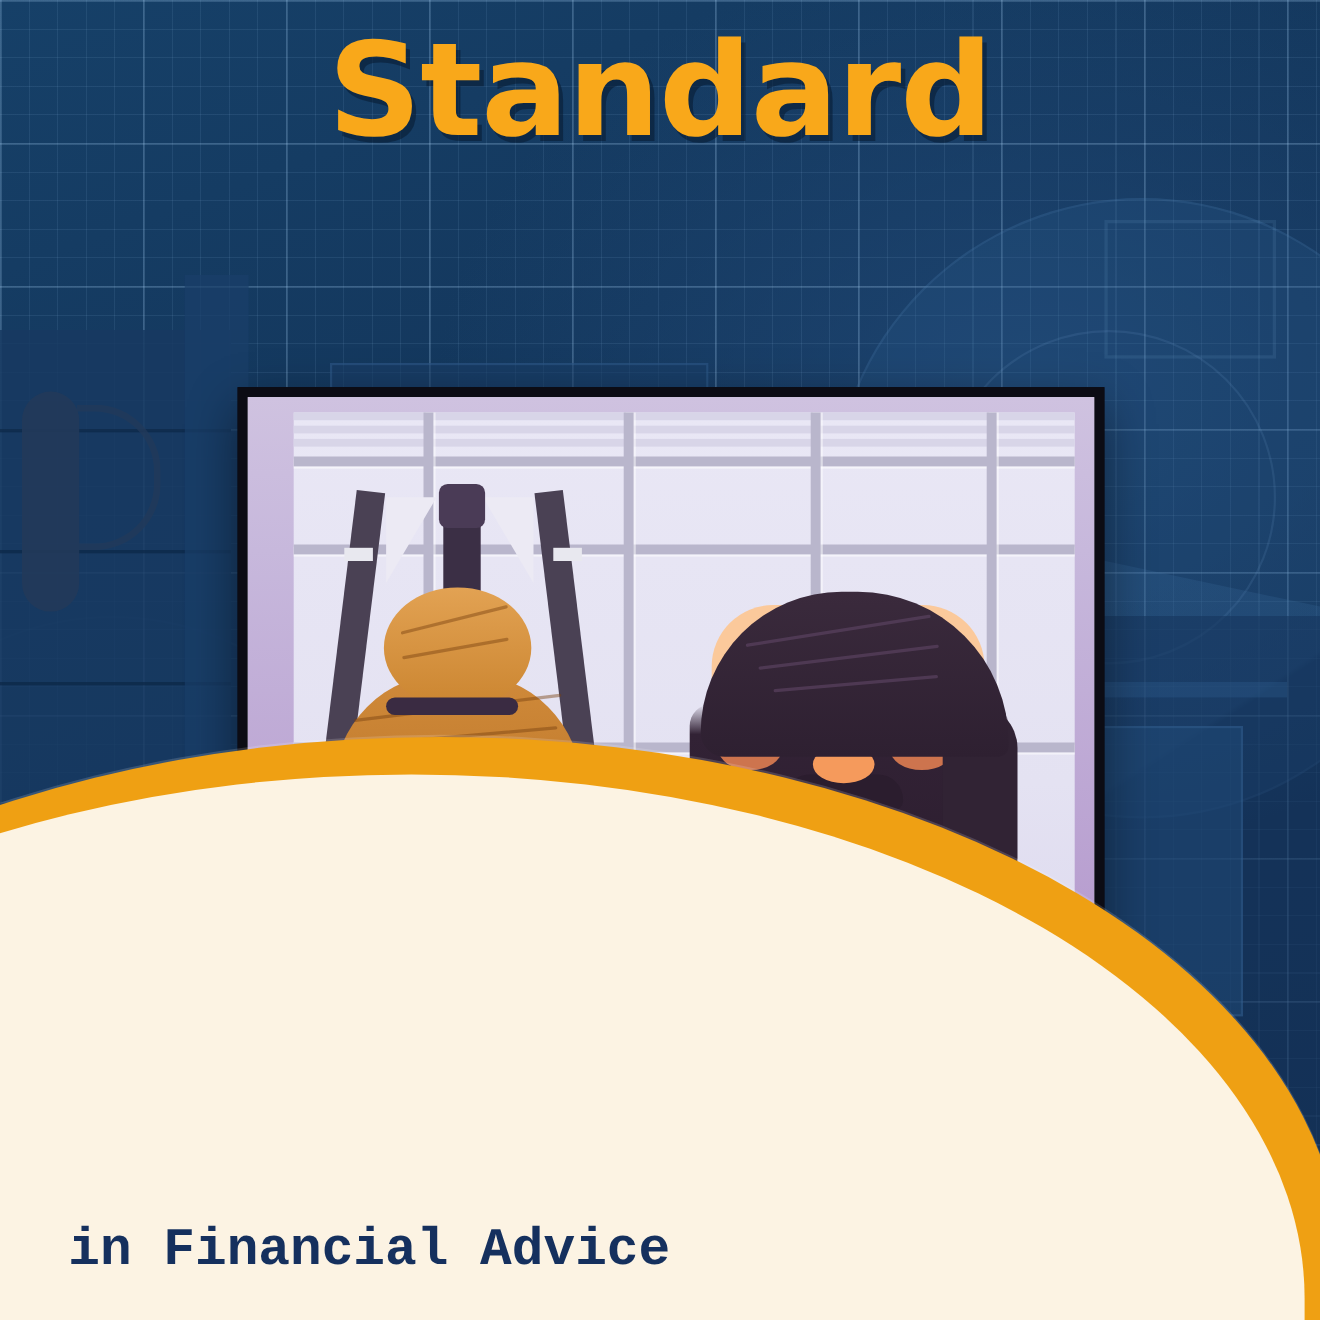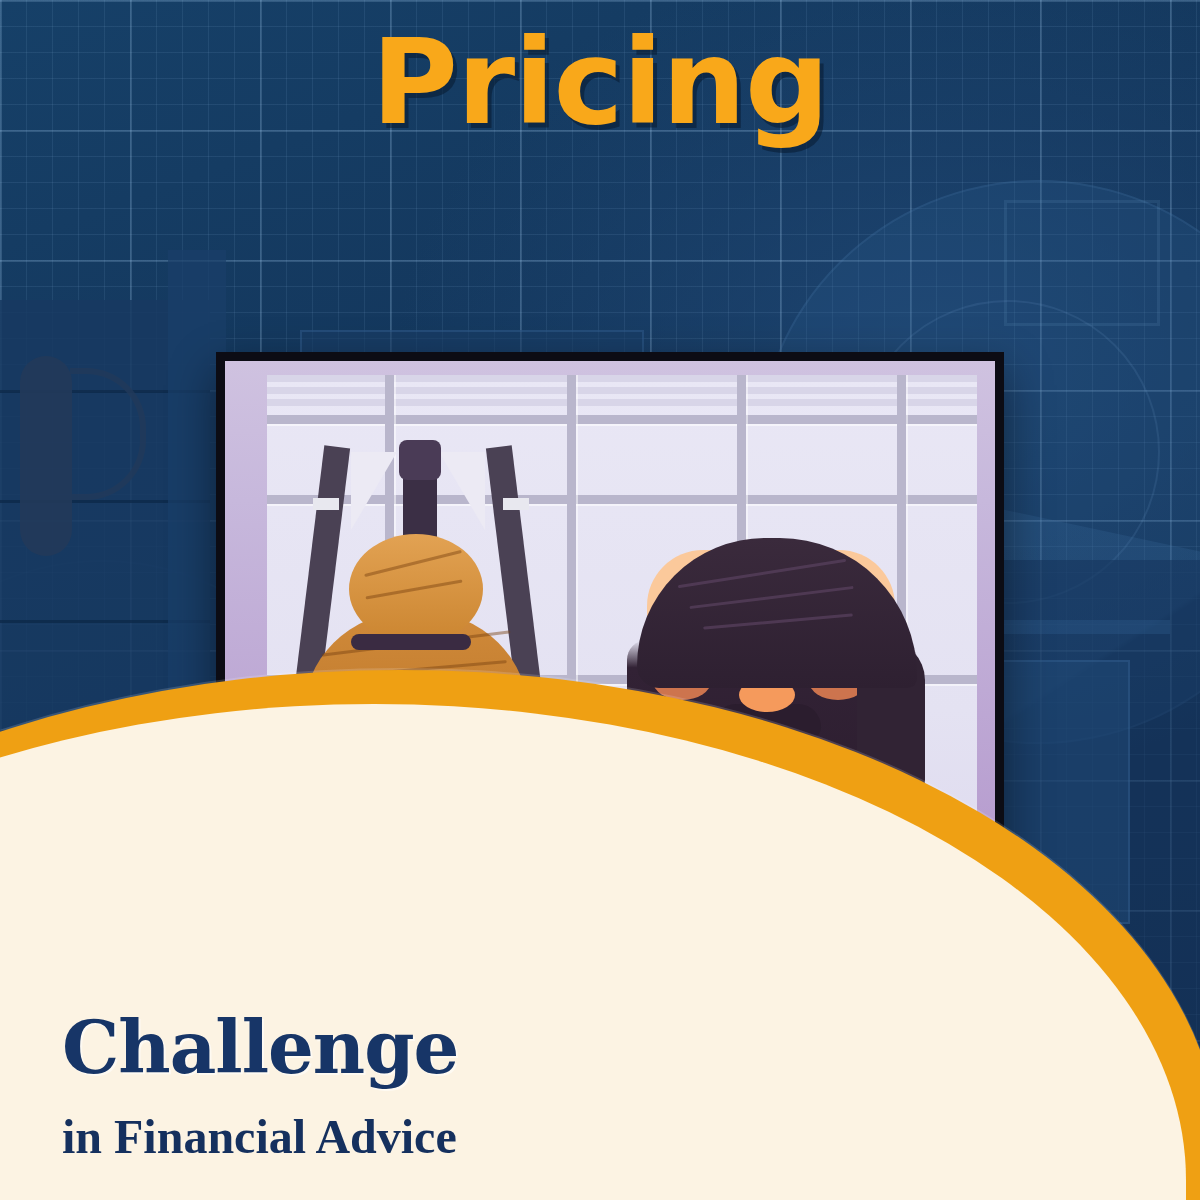--- a/index.html
+++ b/index.html
@@ -255,21 +255,21 @@
   }
   .panel-text{position:absolute;left:62px;bottom:36px;width:640px;z-index:22;}
   .pt-1,.pt-2{
     font-family:"DejaVu Serif", serif;font-weight:bold;
     color:#173567;font-size:72px;line-height:1.08;letter-spacing:-1px;
     text-shadow:2px 2px 0 rgba(255,255,255,.55);
     white-space:nowrap;
   }
   .pt-2{margin-top:8px;}
   .pt-3{
-    font-family:Liberation Serif, serif;font-weight:bold;
+    font-family:Liberation Mono, monospace;font-weight:bold;
     color:#15305e;font-size:48px;margin-top:22px;letter-spacing:0px;
     white-space:nowrap;
   }
 </style>
 </head>
 <body>
 
 <div id="poster">
 
   <div class="bp-base"></div>
@@ -303,21 +303,21 @@
   <div class="s-window" style="position:absolute"></div>
 
   <div class="bg-deskarea"></div>
   <div class="bg-deskline" style="left:170px;top:1140px;width:820px;"></div>
   <div class="bg-deskline" style="left:170px;top:1180px;width:1030px;"></div>
   <div class="bg-book" style="left:210px;top:1148px;width:80px;height:16px;"></div>
   <div class="bg-book" style="left:1040px;top:1150px;width:96px;height:16px;"></div>
   <div class="bg-pen"></div>
 
   <div class="headline">
-    <span class="hl-1">Pricing</span>
+    <span class="hl-1">Standard</span>
   </div>
 
   <div class="photo-frame">
     <div class="photo-inner">
       <div class="room"></div>
 
       <div class="win-glass">
         <div class="blind" style="top:0"></div>
         <div class="blind" style="top:12px"></div>
         <div class="blind" style="top:24px"></div>
@@ -430,17 +430,16 @@
         </div>
       </div>
     </div>
   </div>
 
   <div class="curve-wrap">
     <div class="curve-gold"></div>
     <div class="curve-cream"></div>
   </div>
   <div class="panel-text">
-    <div class="pt-1">Challenge</div>
     <div class="pt-3">in Financial Advice</div>
   </div>
 
 </div>
 
 </body></html>

